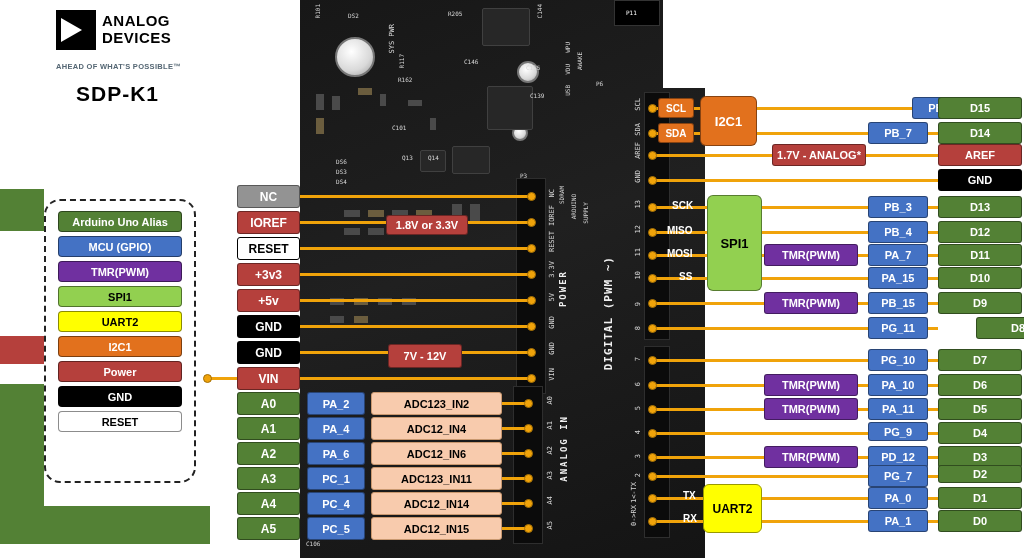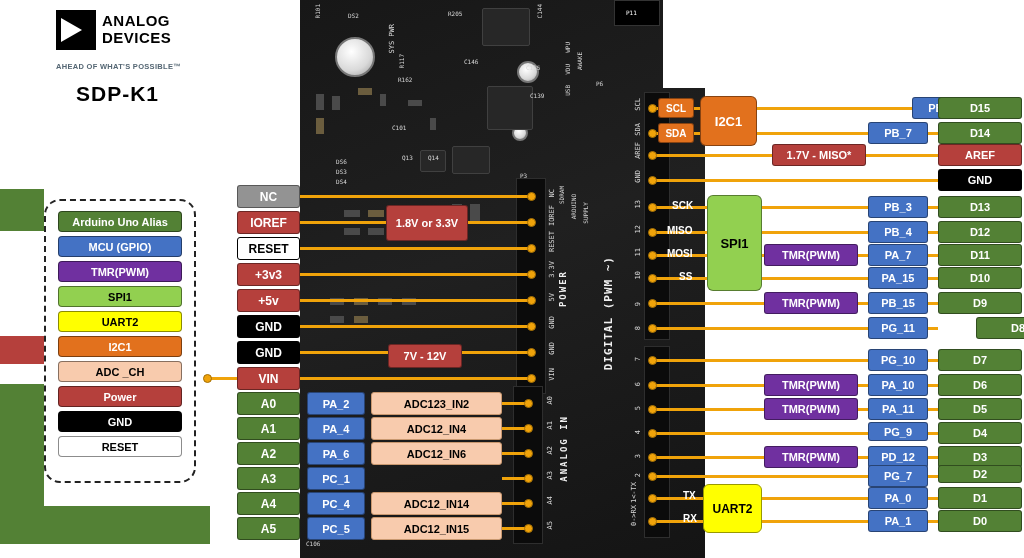--- a/index.html
+++ b/index.html
@@ -82,21 +82,20 @@
   <div class="tagline">AHEAD OF WHAT'S POSSIBLE™</div>
   <div class="title">SDP-K1</div>
 
   <div class="legend">
     <div class="pill" style="background: rgb(83, 129, 53); color: rgb(255, 255, 255);">Arduino Uno Alias</div>
     <div class="pill" style="background: rgb(68, 114, 196); color: rgb(255, 255, 255);">MCU (GPIO)</div>
     <div class="pill" style="background: rgb(112, 48, 160); color: rgb(255, 255, 255);">TMR(PWM)</div>
     <div class="pill" style="background: rgb(146, 208, 80); color: rgb(0, 0, 0);">SPI1</div>
     <div class="pill" style="background: rgb(255, 255, 0); color: rgb(0, 0, 0);">UART2</div>
     <div class="pill" style="background: rgb(226, 113, 29); color: rgb(255, 255, 255);">I2C1</div>
-    <div class="pill" style="background: rgb(248, 203, 173); color: rgb(0, 0, 0);">ADC _CH</div>
     <div class="pill" style="background: rgb(181, 64, 60); color: rgb(255, 255, 255);">Power</div>
     <div class="pill" style="background: rgb(0, 0, 0); color: rgb(255, 255, 255);">GND</div>
     <div class="pill" style="background: rgb(255, 255, 255); color: rgb(0, 0, 0);">RESET</div>
   </div>
 
   <div class="board"></div>
   <div style="position:absolute;left:663px;top:0;width:42px;height:88px;background:#fff;z-index:11;"></div>
   <div style="position:absolute;left:614px;top:0;width:46px;height:26px;background:#000;border:1px solid #333;z-index:12;box-sizing:border-box;"></div>
   <div class="s" style="left:626px;top:9px;color:#fff;">P11</div>
 
@@ -244,50 +243,51 @@
   <div class="w" style="left:650px;top:520px;width:288px;"></div>
 
   <div class="b gray" style="left:237px;top:185px;width:63px;height:23px;font-size:12px;">NC</div>
   <div class="b red" style="left:237px;top:211px;width:63px;height:23px;font-size:12px;">IOREF</div>
   <div class="b white" style="left:237px;top:237px;width:63px;height:23px;font-size:12px;">RESET</div>
   <div class="b red" style="left:237px;top:263px;width:63px;height:23px;font-size:12px;">+3v3</div>
   <div class="b red" style="left:237px;top:289px;width:63px;height:23px;font-size:12px;">+5v</div>
   <div class="b black" style="left:237px;top:315px;width:63px;height:23px;font-size:12px;">GND</div>
   <div class="b black" style="left:237px;top:341px;width:63px;height:23px;font-size:12px;">GND</div>
   <div class="b red" style="left:237px;top:367px;width:63px;height:23px;font-size:12px;">VIN</div>
-  <div class="b red" style="left:386px;top:205px;width:82px;height:36px;">1.8V or 3.3V</div>
+  <div class="b red" style="left:386px;top:215px;width:82px;height:20px;">1.8V or 3.3V</div>
   <div class="b red" style="left:388px;top:344px;width:74px;height:24px;">7V - 12V</div>
 
   <div class="b green" style="left:237px;top:392px;width:63px;height:23px;font-size:12px;">A0</div>
   <div class="b blue" style="left:307px;top:392px;width:58px;height:23px;">PA_2</div>
   <div class="b peach" style="left:371px;top:392px;width:131px;height:23px;">ADC123_IN2</div>
   <div class="b green" style="left:237px;top:417px;width:63px;height:23px;font-size:12px;">A1</div>
   <div class="b blue" style="left:307px;top:417px;width:58px;height:23px;">PA_4</div>
   <div class="b peach" style="left:371px;top:417px;width:131px;height:23px;">ADC12_IN4</div>
   <div class="b green" style="left:237px;top:442px;width:63px;height:23px;font-size:12px;">A2</div>
   <div class="b blue" style="left:307px;top:442px;width:58px;height:23px;">PA_6</div>
   <div class="b peach" style="left:371px;top:442px;width:131px;height:23px;">ADC12_IN6</div>
   <div class="b green" style="left:237px;top:467px;width:63px;height:23px;font-size:12px;">A3</div>
   <div class="b blue" style="left:307px;top:467px;width:58px;height:23px;">PC_1</div>
+  <div class="b peach" style="left:371px;top:467px;width:131px;height:23px;">ADC123_IN11</div>
   <div class="b green" style="left:237px;top:492px;width:63px;height:23px;font-size:12px;">A4</div>
   <div class="b blue" style="left:307px;top:492px;width:58px;height:23px;">PC_4</div>
   <div class="b peach" style="left:371px;top:492px;width:131px;height:23px;">ADC12_IN14</div>
   <div class="b green" style="left:237px;top:517px;width:63px;height:23px;font-size:12px;">A5</div>
   <div class="b blue" style="left:307px;top:517px;width:58px;height:23px;">PC_5</div>
   <div class="b peach" style="left:371px;top:517px;width:131px;height:23px;">ADC12_IN15</div>
 
   <div class="b orange" style="left:658px;top:98px;width:36px;height:20px;font-size:10px;">SCL</div>
   <div class="b orange" style="left:658px;top:123px;width:36px;height:20px;font-size:10px;">SDA</div>
   <div class="b orange r6" style="left:700px;top:96px;width:57px;height:50px;font-size:13px;">I2C1</div>
   <div class="b blue" style="left:868px;top:97px;width:60px;height:22px;margin-left:44px;">PB_8</div>
   <div class="b green" style="left:938px;top:97px;width:84px;height:22px;">D15</div>
   <div class="b blue" style="left:868px;top:122px;width:60px;height:22px;">PB_7</div>
   <div class="b green" style="left:938px;top:122px;width:84px;height:22px;">D14</div>
 
-  <div class="b red" style="left:772px;top:144px;width:94px;height:22px;">1.7V - MISO*</div>
+  <div class="b red" style="left:772px;top:144px;width:94px;height:22px;">1.7V - ANALOG*</div>
   <div class="b red" style="left:938px;top:144px;width:84px;height:22px;">AREF</div>
   <div class="b black" style="left:938px;top:169px;width:84px;height:22px;">GND</div>
 
   <div class="pl" style="left:672px;top:200px;">SCK</div>
   <div class="pl" style="left:667px;top:225px;text-align:right;">MISO</div>
   <div class="pl" style="left:667px;top:248px;">MOSI</div>
   <div class="pl" style="left:679px;top:271px;">SS</div>
   <div class="b ltgreen r6" style="left:707px;top:195px;width:55px;height:96px;font-size:13px;">SPI1</div>
   <div class="b blue" style="left:868px;top:196px;width:60px;height:22px;">PB_3</div>
   <div class="b green" style="left:938px;top:196px;width:84px;height:22px;">D13</div>

